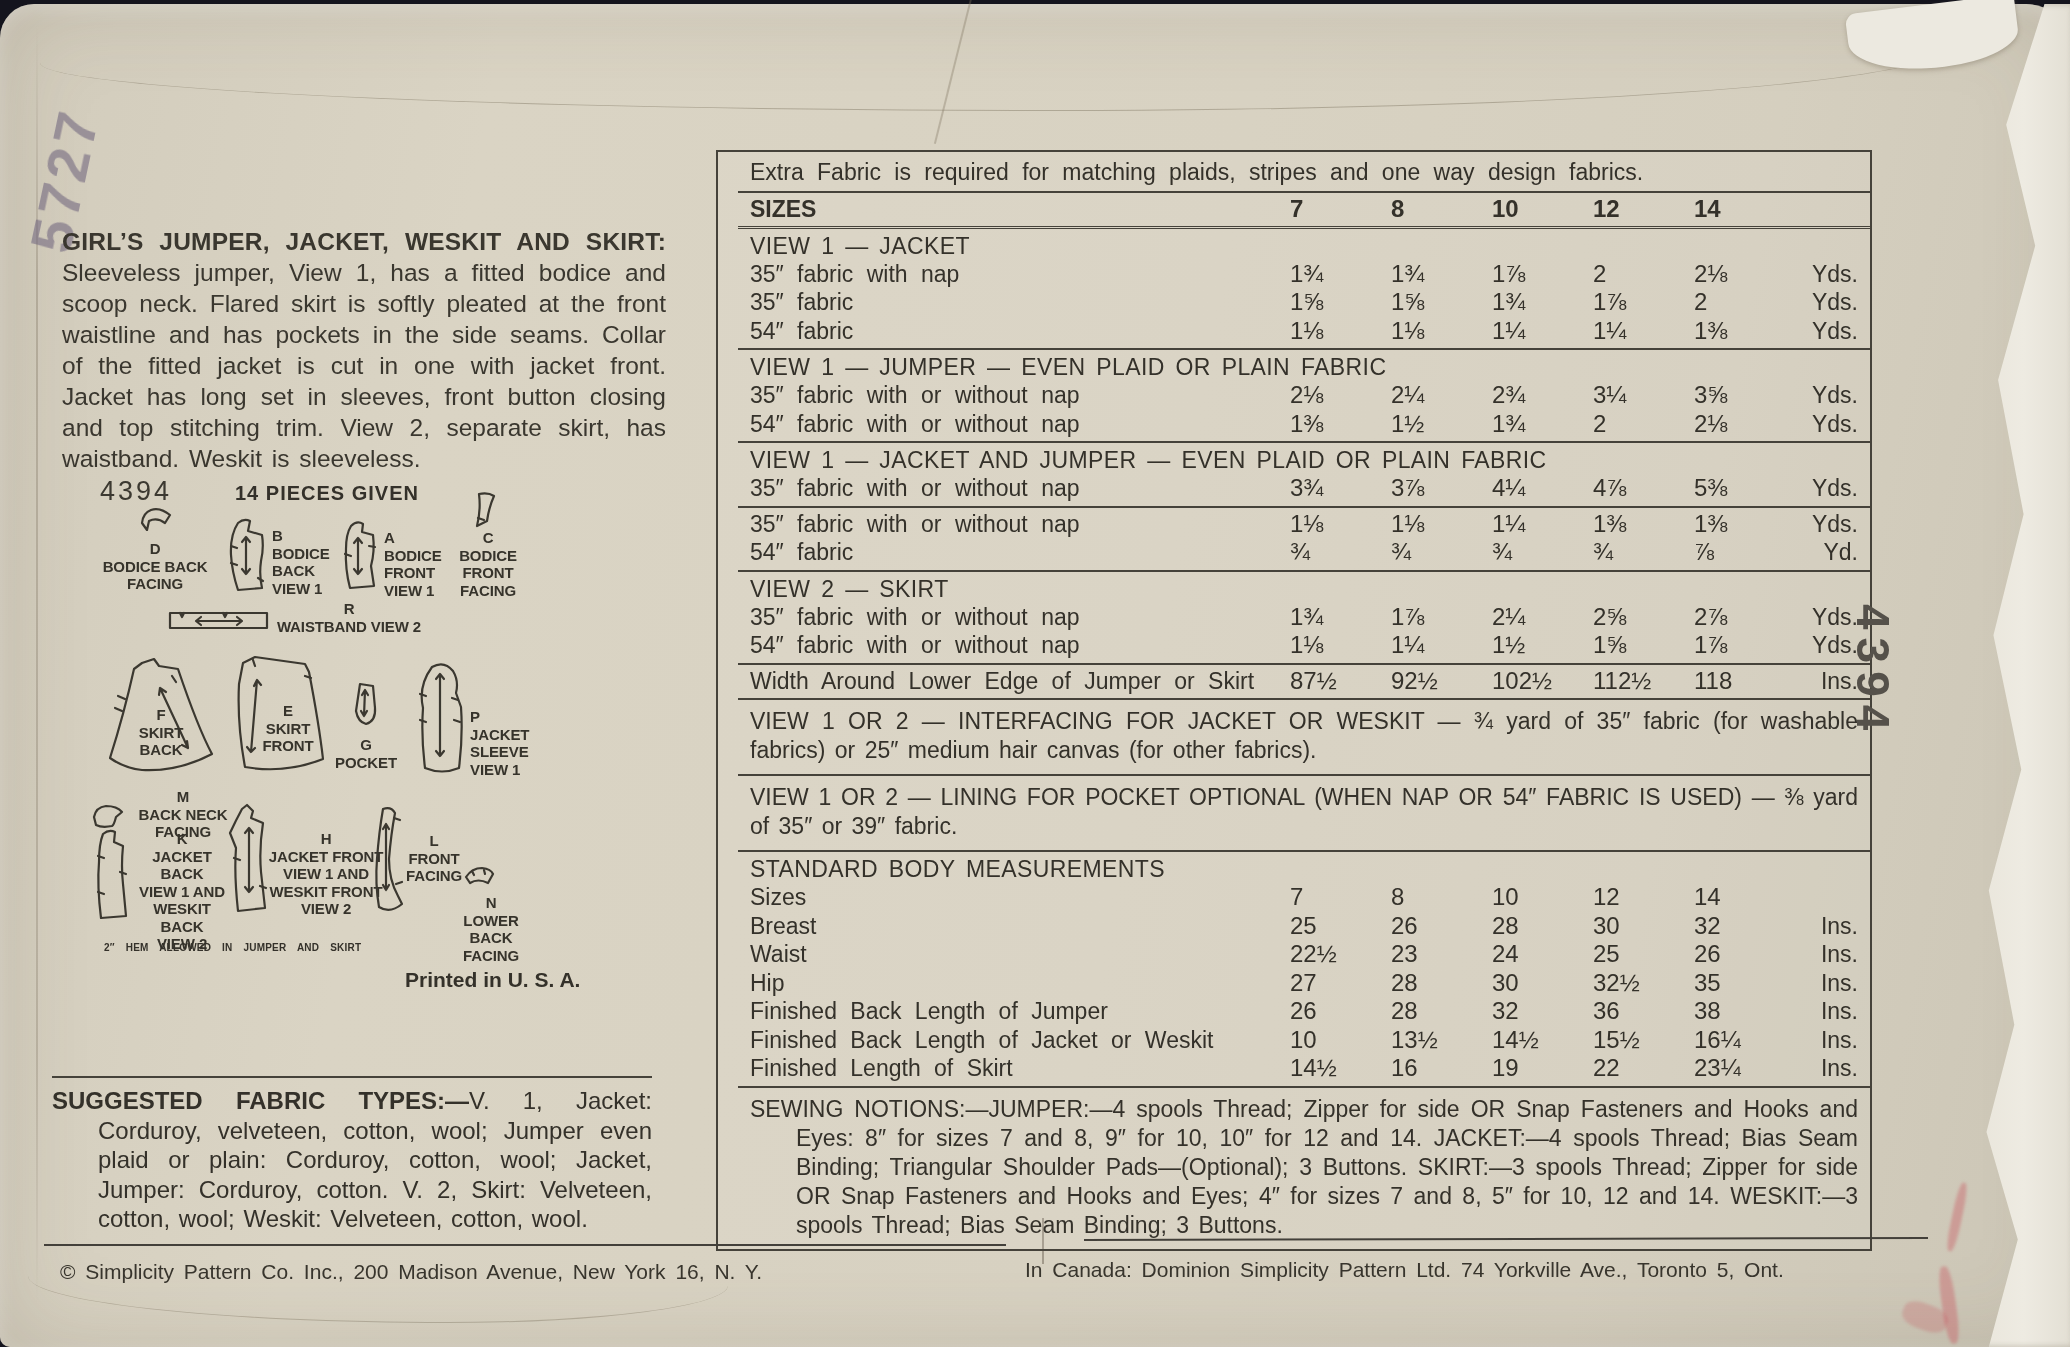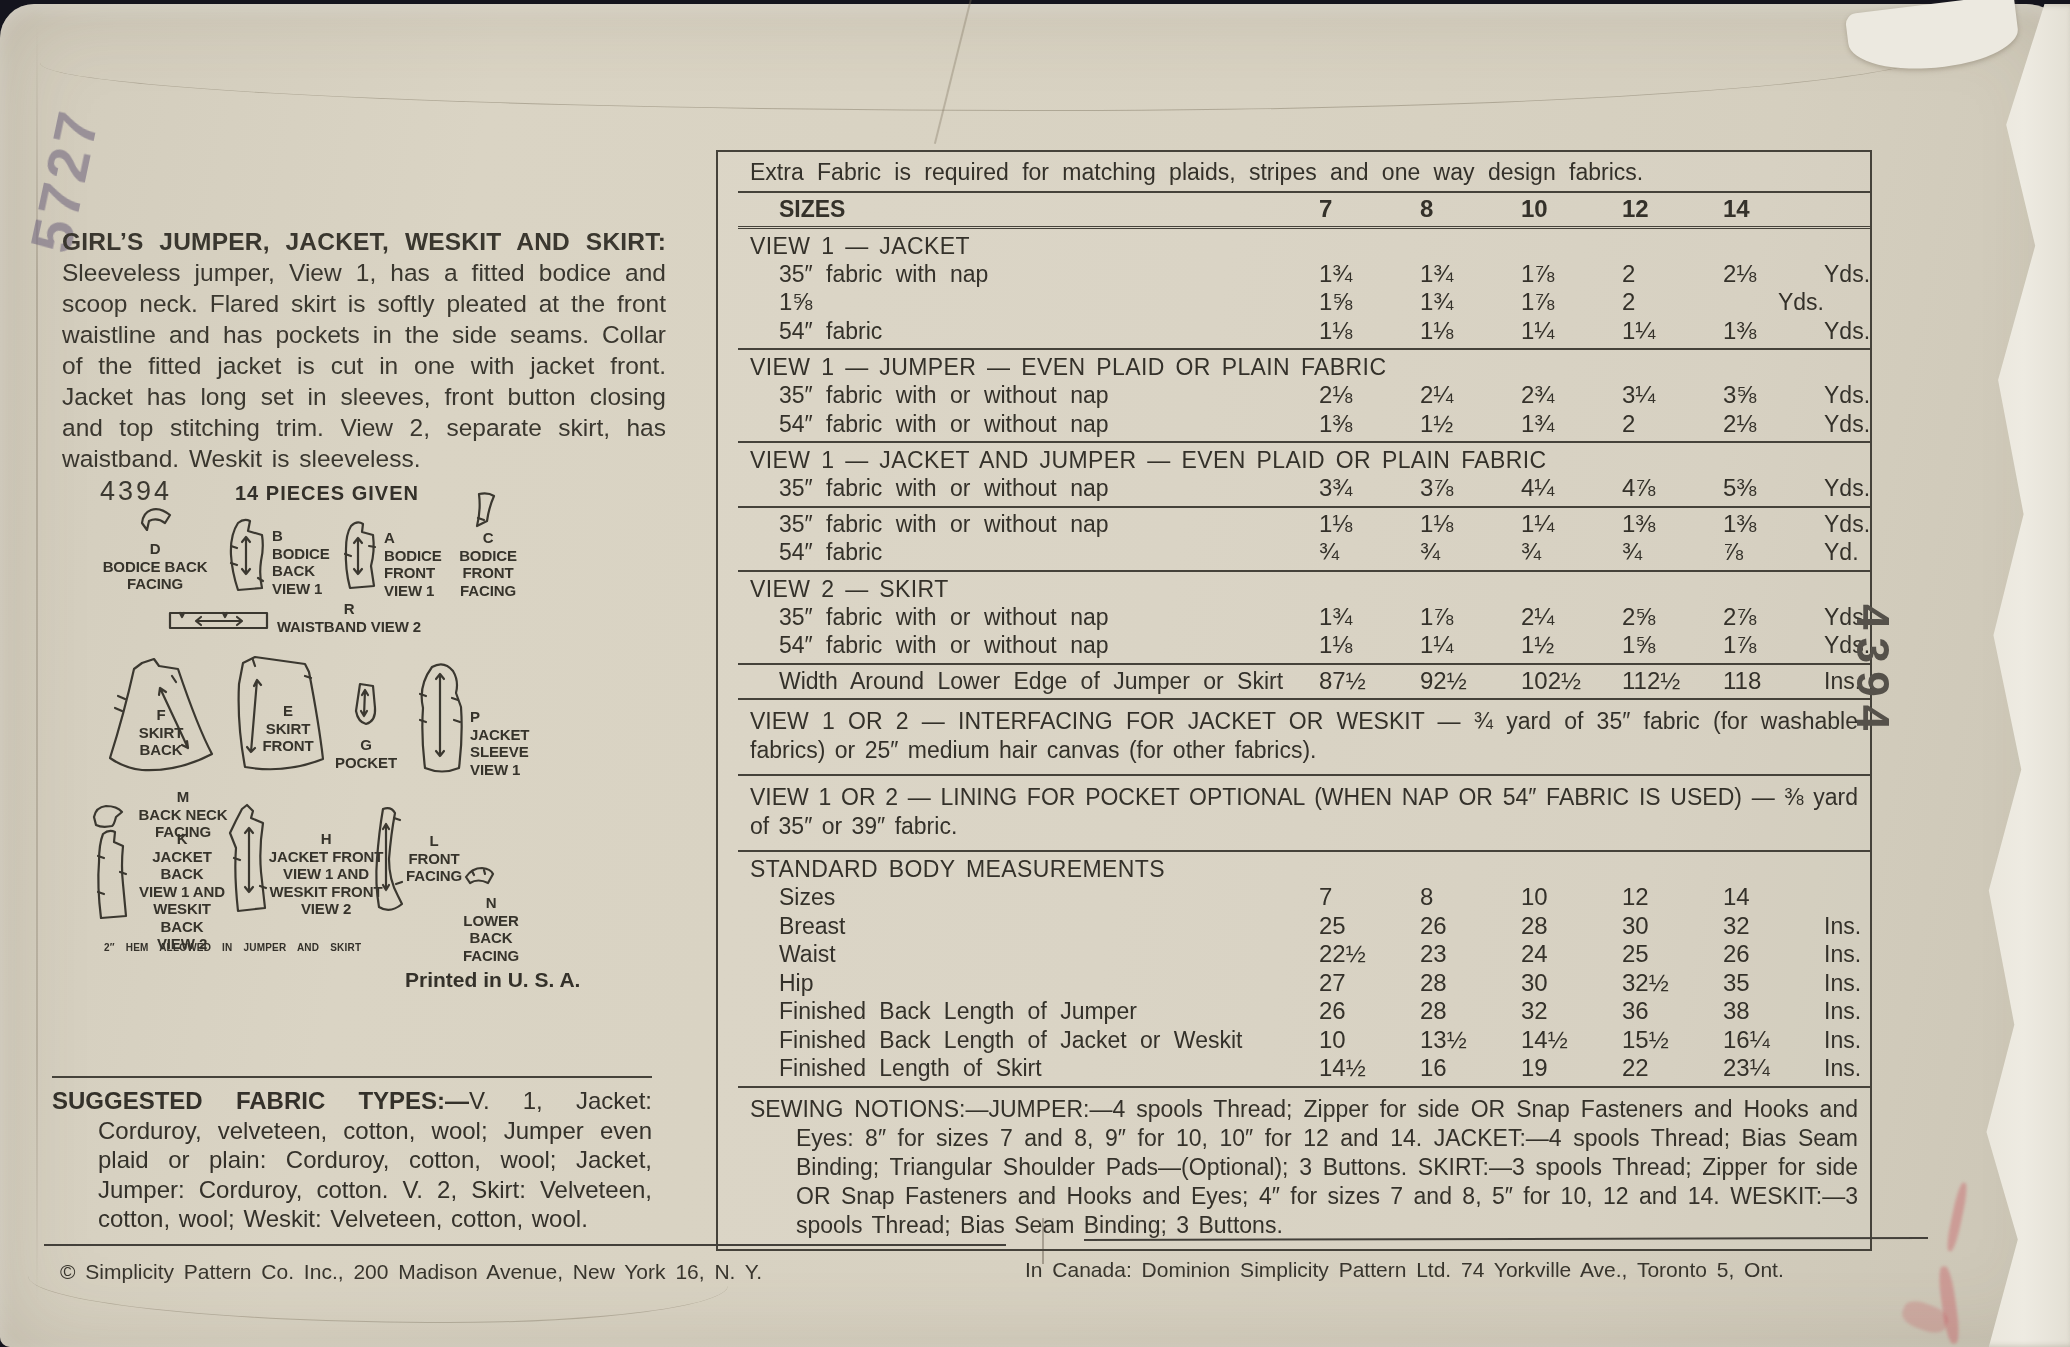--- a/index.html
+++ b/index.html
@@ -85,21 +85,21 @@
     position:absolute;left:716px;top:146px;width:1132px;
     border:2.5px solid #45423a;background:rgba(255,255,255,.06);
     font-size:23px;color:#34312a;padding-left:20px;
   }
   .t-note{padding:7px 12px 5px 12px;word-spacing:7px;border-bottom:2px solid #45423a;}
   .t-item{border-top:2px solid #45423a;padding:2px 0 3px 0;}
   .t-item:first-child{border-top:none;}
   .t-item.t-sizes-item{border-top:none;border-bottom:3px double #45423a;padding:2px 0;}
   .t-item.t-sizes-item + .t-item{border-top:none;}
   .t-sechead{padding:2px 12px 0 12px;letter-spacing:.4px;word-spacing:4px;}
-  .t-row{display:grid;grid-template-columns:540px repeat(5,101px) 1fr;padding:0 12px;line-height:27.5px;align-items:baseline;margin-left:29px;}
+  .t-row{display:grid;grid-template-columns:540px repeat(5,101px) 1fr;padding:0 12px;line-height:27.5px;align-items:baseline;}
   .t-label{word-spacing:7px;}
   .t-val{font-size:24px;}
   .t-unit{text-align:right;}
   .t-bold .t-label,.t-bold .t-val{font-weight:700;}
   .t-para{padding:5px 12px 6px 12px;line-height:29px;text-align:justify;word-spacing:3px;}
   .t-para.hang{padding-left:58px;text-indent:-46px;}
   
   .footer-rule{position:absolute;height:2px;background:#43403a;}
   #footer-rule-left{left:44px;top:1240px;width:962px;}
   #footer-rule-right{left:1084px;top:1234px;width:844px;transform:rotate(-.15deg);}
@@ -278,20 +278,21 @@
           <div class="t-row">
             <div class="t-label">35″  fabric  with  nap</div>
             <div class="t-val">1¾</div>
             <div class="t-val">1¾</div>
             <div class="t-val">1⅞</div>
             <div class="t-val">2</div>
             <div class="t-val">2⅛</div>
             <div class="t-unit">Yds.</div>
           </div>
           <div class="t-row">
+            <div class="t-label">35″  fabric</div>
             <div class="t-val">1⅝</div>
             <div class="t-val">1⅝</div>
             <div class="t-val">1¾</div>
             <div class="t-val">1⅞</div>
             <div class="t-val">2</div>
             <div class="t-unit">Yds.</div>
           </div>
           <div class="t-row">
             <div class="t-label">54″  fabric</div>
             <div class="t-val">1⅛</div>

